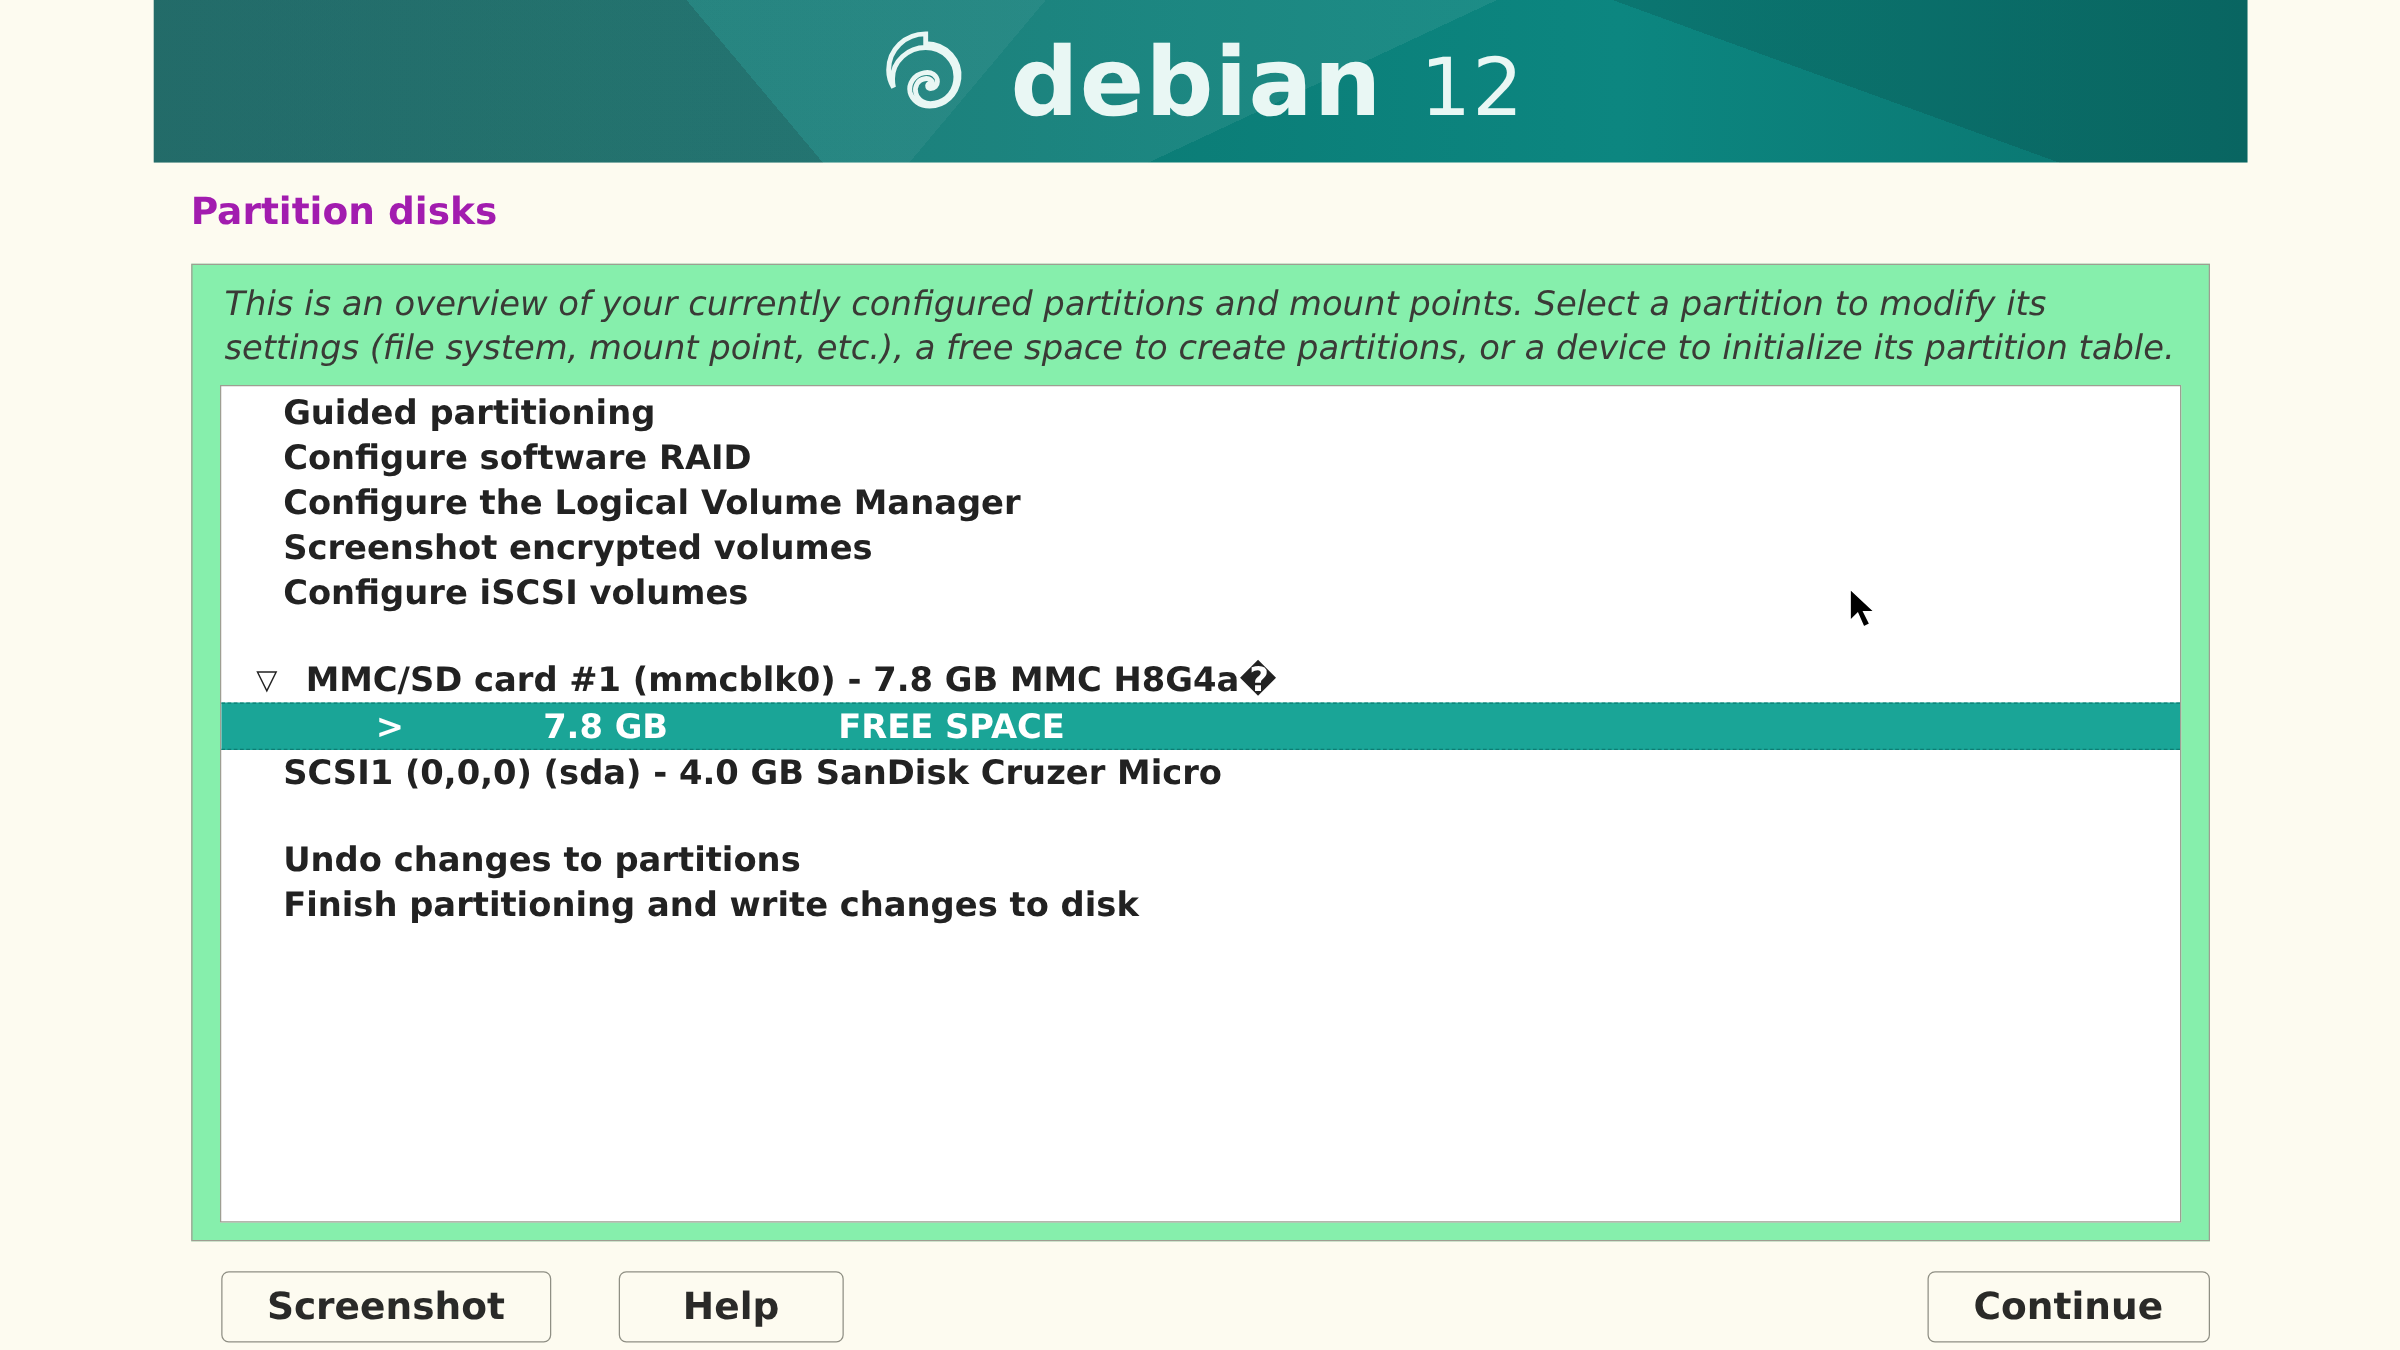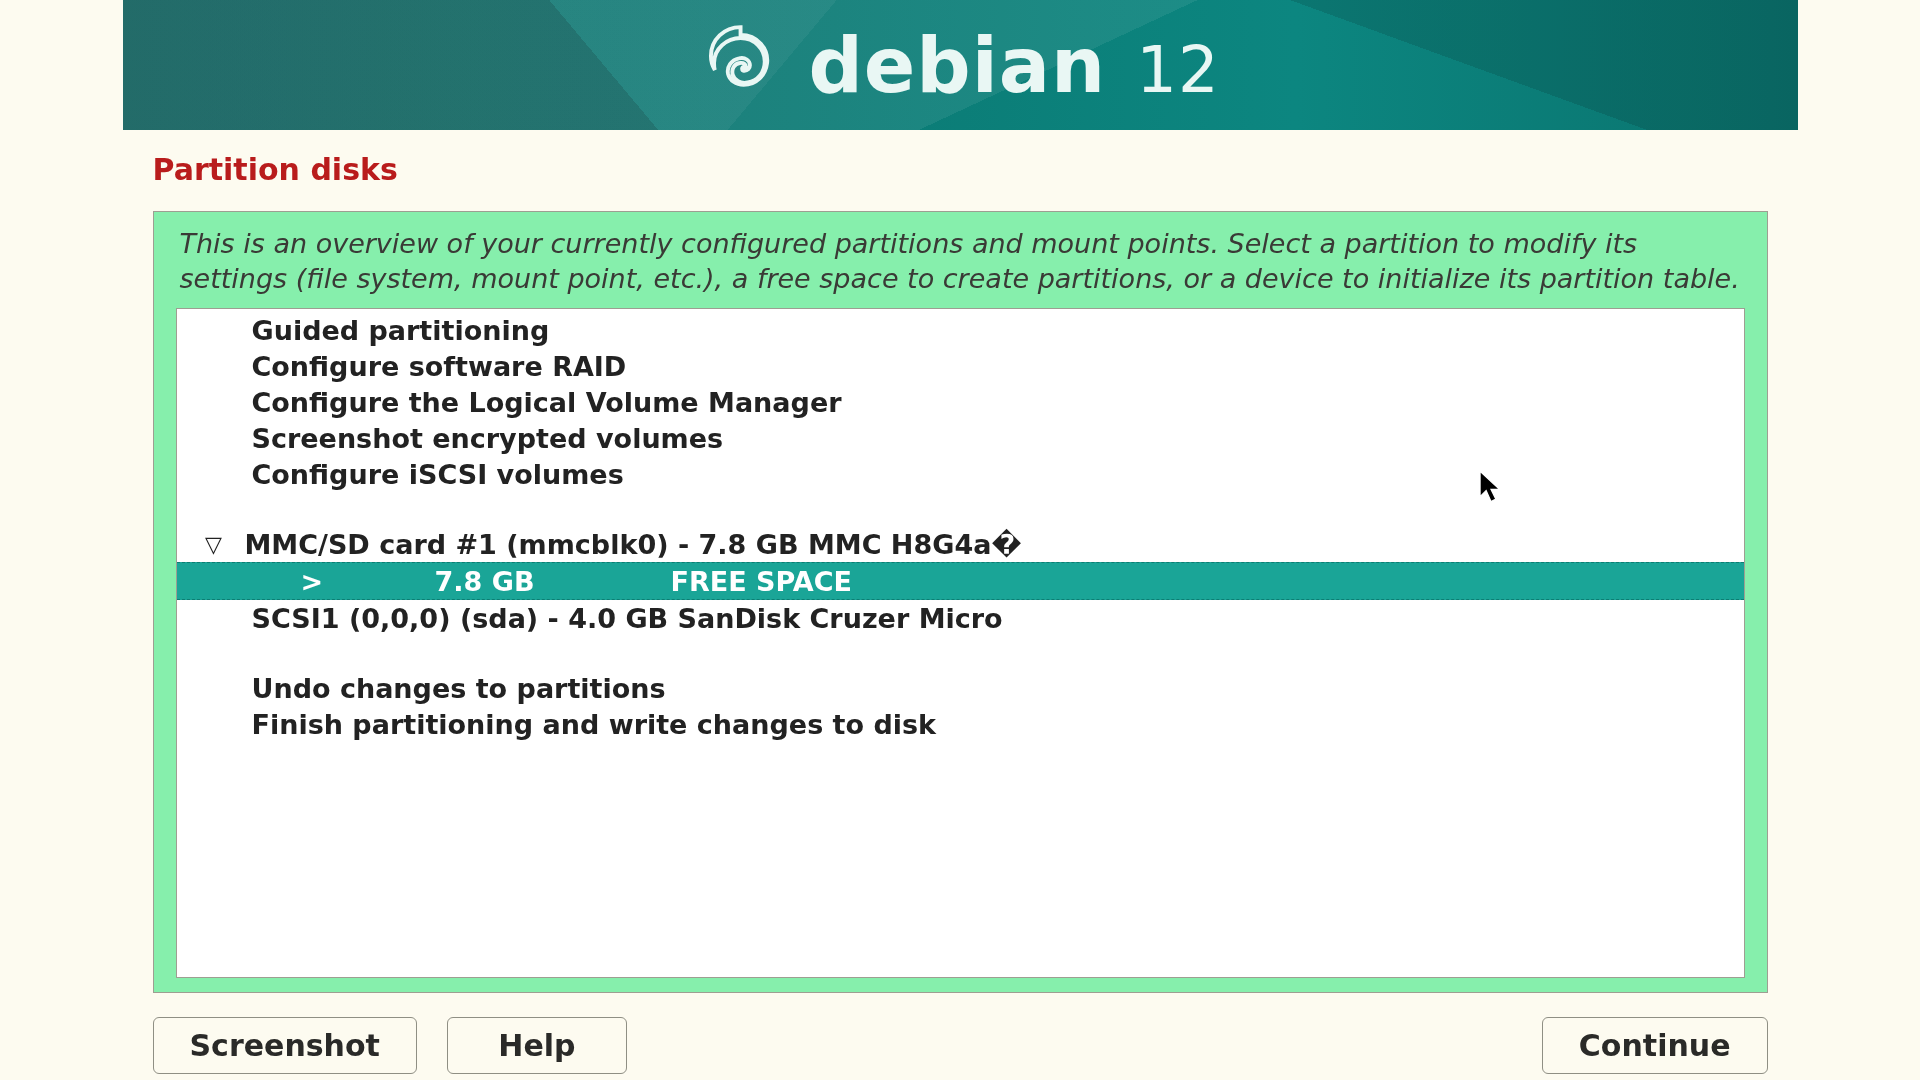--- a/index.html
+++ b/index.html
@@ -17,42 +17,42 @@
         linear-gradient(90deg, #0a6a67 0%, #0b7a74 40%, #0c8680 70%, #0a736e 100%);
       display: flex; align-items: center; justify-content: center;
     }
     .banner-inner { display:flex; align-items:center; gap:30px; }
     .swirl-icon svg { width: 78px; height: 78px; }
     .brand { display:flex; align-items:baseline; gap:30px; color:#e9f7f4; font-weight:700; letter-spacing:1px; }
     .brand .name { font-size:76px; }
     .brand .ver  { font-size:64px; font-weight:400; }
 
     .content { padding: 22px 30px 0 30px; }
-    .page-title { font-size:30px; font-weight:700; color:#b91c1c; margin-bottom:24px; }
+    .page-title { font-size:30px; font-weight:700; color:#a21caf; margin-bottom:24px; }
 
     .panel { border:1px solid #9E9E92; background:#86efac; padding:12px 22px 14px 22px; }
     .desc { font-size:27px; font-style:italic; color:#3a3a36; line-height:1.3; margin:2px 4px 12px 4px; }
 
     .listbox { border:1px solid #9E9E92; background:#ffffff; height:670px; padding:3px 0 0 0; overflow:hidden; }
 
-    .row { font-size:27px; font-weight:700; color:#222; padding:3px 8px 2px 75px; display:flex; align-items:center; gap:16px; cursor:pointer; }
+    .row { font-size:27px; font-weight:700; color:#222; padding:3px 8px 2px 50px; display:flex; align-items:center; gap:16px; cursor:pointer; }
     .row.spacer { height:34px; cursor:default; }
     .row.device { padding-left:22px; }
     .row .tri { width:30px; text-align:center; font-size:22px; }
     .row.sub { padding-left:62px; }
     .row.highlight { background:#1aa597; color:#ffffff; border-top:1px dashed #0d7d73; border-bottom:1px dashed #0d7d73; }
     .row.highlight .col { color:#ffffff; }
     .row .col { display:inline-block; }
     .row .c-pre { width:180px; text-align:left; padding-left:62px; }
     .row .c-size { width:220px; text-align:left; }
     .row .c-label{ width:400px; text-align:left; }
 
     .action-bar { display:flex; justify-content:space-between; align-items:center; padding:24px 30px 22px 30px; }
     .action-left, .action-right { display:flex; gap:30px; }
-    button.btn { font-family:inherit; font-size:30px; font-weight:700; padding:10px 36px; background:#fdfbf0; color:#2a2a28; border:1px solid #8f8f84; border-radius:6px; cursor:pointer; min-width:180px; }
+    button.btn { font-family:inherit; font-size:30px; font-weight:700; padding:10px 36px; background:#fdfbf0; color:#2a2a28; border:1px solid #8f8f84; border-radius:6px; cursor:pointer; min-width:180px;margin-left:24px; }
 
     
     .cursor { position:absolute; left:1355px; top:470px; pointer-events:none; }
     .cursor svg { width:26px; height:34px; }
     .wrap { position:relative; }
   </style>
 </head>
 <body>
 
 <div class="wrap">

